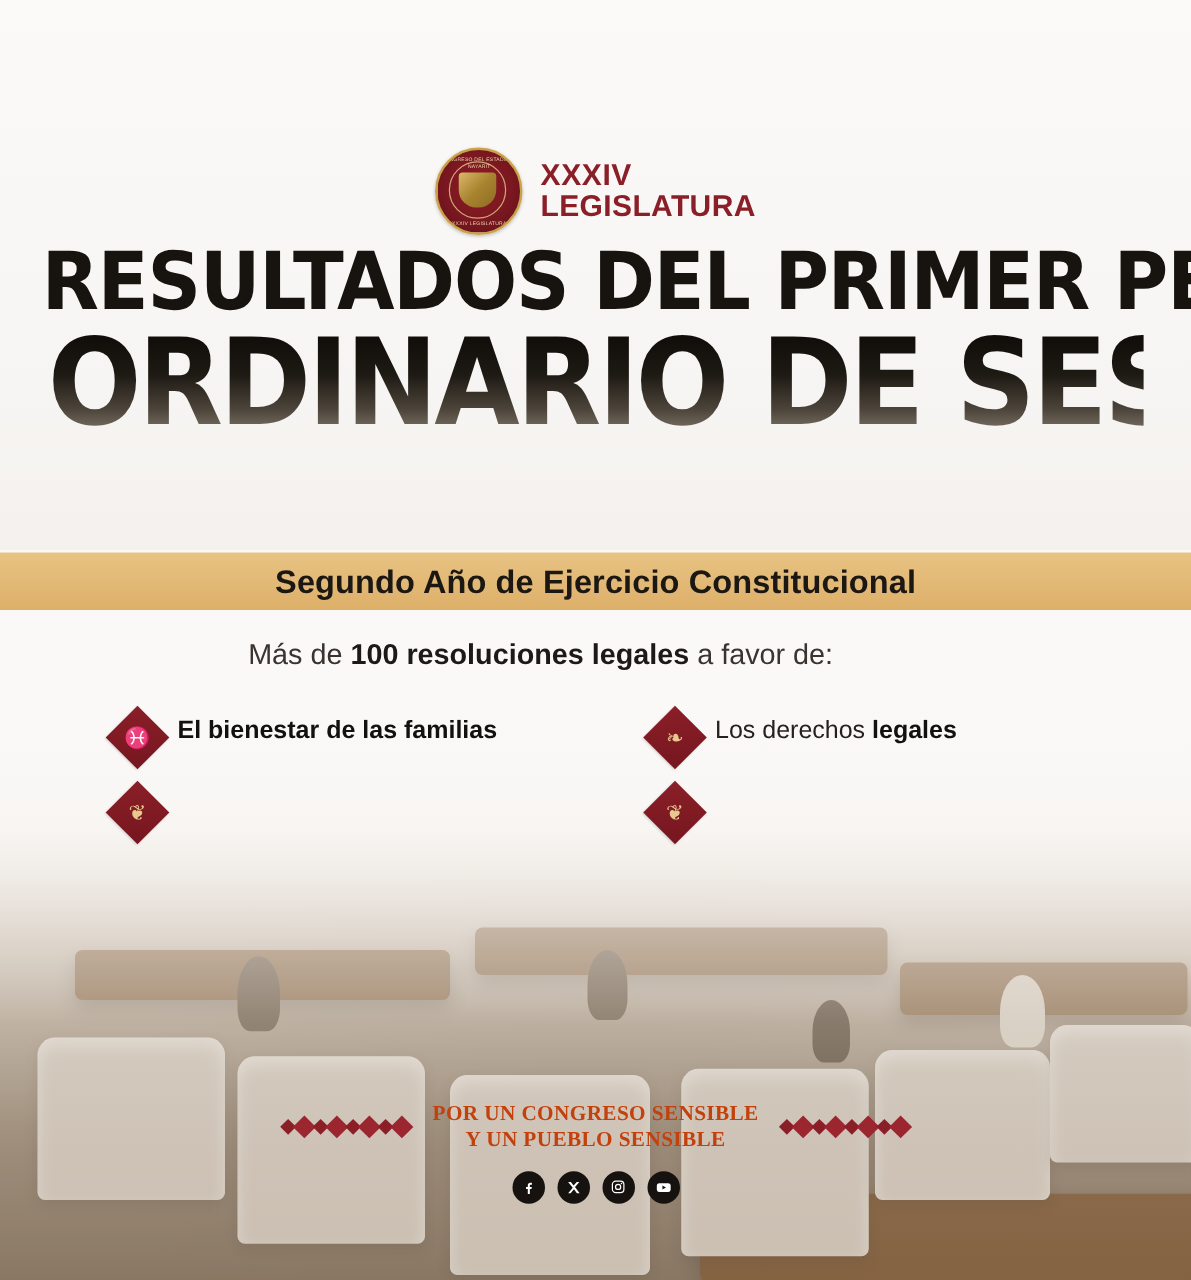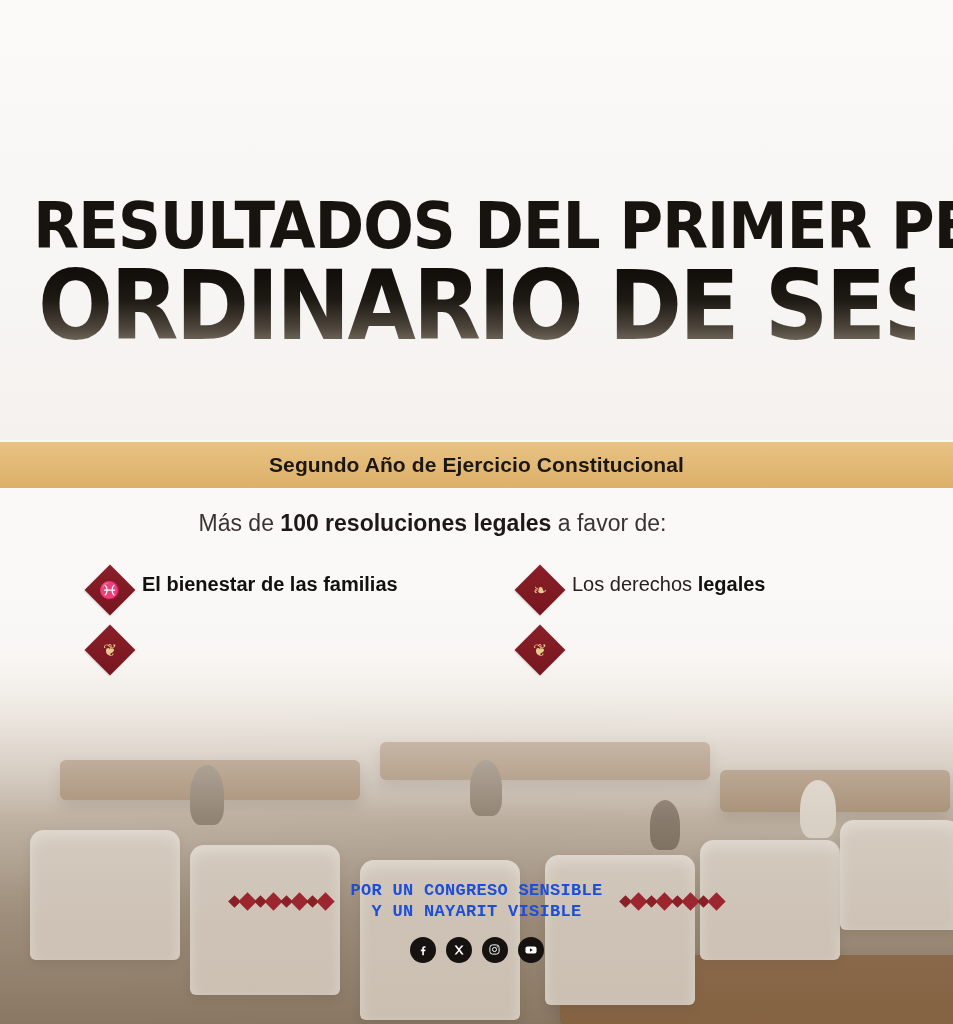--- a/index.html
+++ b/index.html
@@ -185,21 +185,21 @@
     height: 46px;
     background: linear-gradient(180deg,#e8c383 0%, #e2b875 55%, #ddb069 100%);
     display: flex;
     align-items: center;
     justify-content: center;
     z-index: 11;
   }
   .gold-band span {
     font-family: "Liberation Sans", sans-serif;
     font-weight: 700;
-    font-size: 21px;
+    font-size: 26px;
     color: #1b1713;
     letter-spacing: .1px;
   }
 
   
   .subline {
     position: absolute;
     left: 0; top: 510px;
     width: 865px;
     text-align: center;
@@ -281,25 +281,25 @@
     display: block;
     width: 9px; height: 9px;
     background: #8a1f28;
     transform: rotate(45deg);
   }
   .greca i:nth-child(even) {
     height: 13px; width: 13px;
     background: #9c2630;
   }
   .slogan {
-    font-family: Liberation Mono, monospace;
+    font-family: Liberation Serif, serif;
     font-weight: 700;
     font-size: 17px;
     line-height: 1.25;
-    color: #1d4ed8;
+    color: #c2410c;
     letter-spacing: .3px;
   }
   .socials {
     margin-top: 14px;
     display: flex;
     justify-content: center;
     gap: 10px;
   }
   .social {
     width: 26px; height: 26px;
@@ -336,20 +336,31 @@
 
   <div class="person" style="left:190px; top:765px; width:34px; height:60px;"></div>
   <div class="person" style="left:470px; top:760px; width:32px; height:56px;"></div>
   <div class="person" style="left:800px; top:780px; width:36px; height:58px; background:#cfc4b6;"></div>
   <div class="person" style="left:650px; top:800px; width:30px; height:50px; background:#5d4c3a;"></div>
 
   <div class="haze"></div>
 
   <div class="top-block"></div>
 
+  <div class="logo-row">
+    <div class="crest">
+      <div class="crest-top-text">CONGRESO DEL ESTADO DE NAYARIT</div>
+      <div class="crest-shield"></div>
+      <div class="crest-bot-text">XXXIV LEGISLATURA</div>
+    </div>
+    <div class="legis-text">
+      <div class="l1">XXXIV</div>
+      <div class="l2">LEGISLATURA</div>
+    </div>
+  </div>
 
   <div class="headline">
     <div class="hl-1">RESULTADOS DEL PRIMER PERIODO</div>
     <div class="hl-2">ORDINARIO DE SESIONES</div>
   </div>
 
   <div class="gold-band">
     <span>Segundo Año de Ejercicio Constitucional</span>
   </div>
 
@@ -398,21 +409,21 @@
           <i></i>
           <i></i>
           <i></i>
           <i></i>
           <i></i>
           <i></i>
           <i></i>
       </div>
       <div class="slogan">
         <div>POR UN CONGRESO SENSIBLE</div>
-        <div>Y UN NAYARIT VISIBLE</div>
+        <div>Y UN PUEBLO SENSIBLE</div>
       </div>
       <div class="greca">
         <i></i>
           <i></i>
           <i></i>
           <i></i>
           <i></i>
           <i></i>
           <i></i>
           <i></i>

